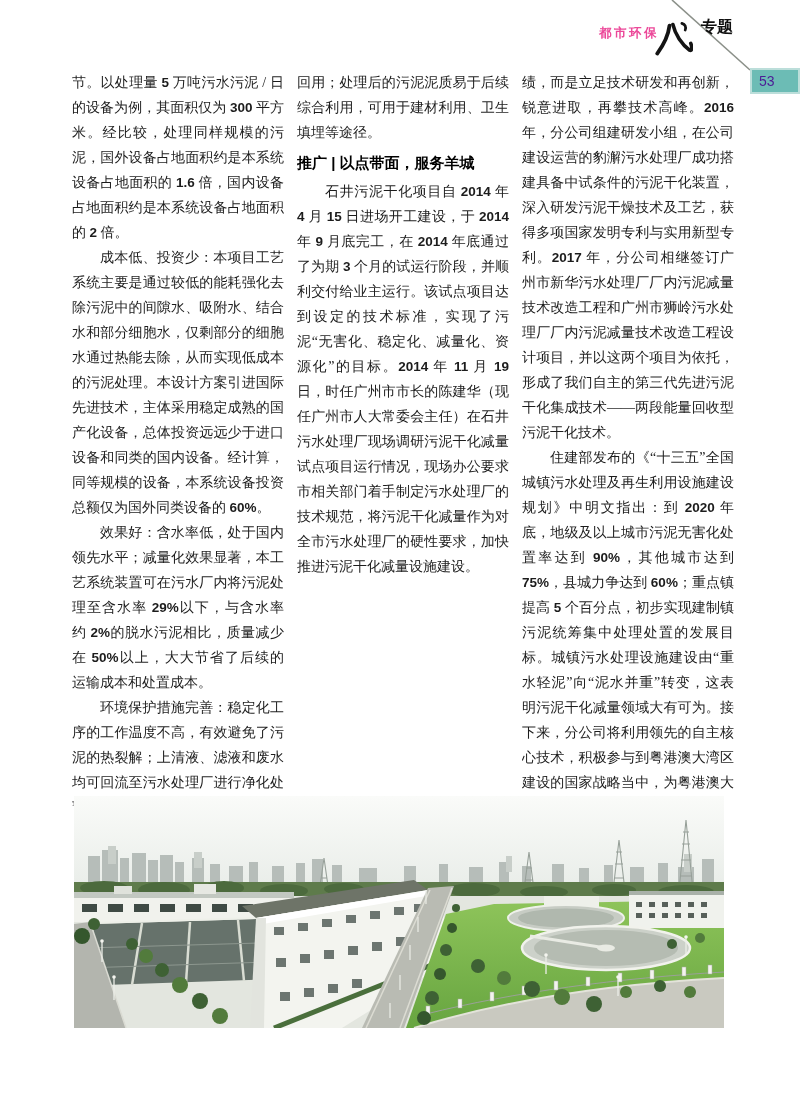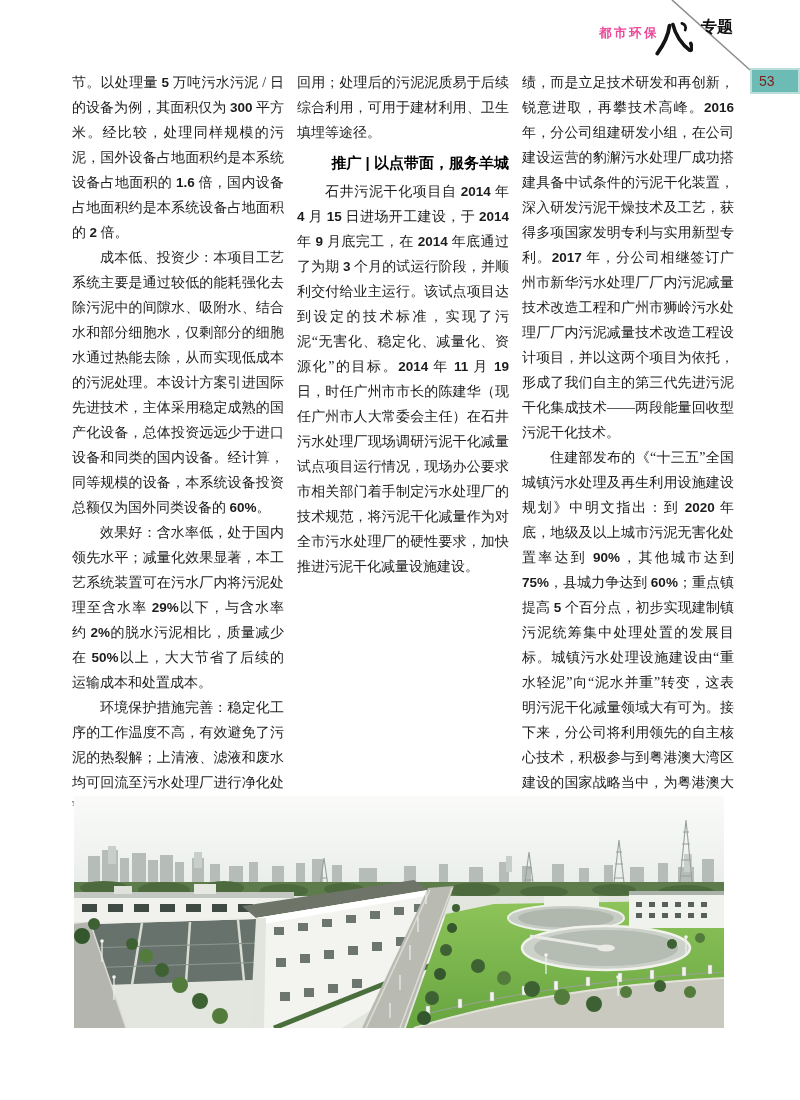--- a/index.html
+++ b/index.html
@@ -20,31 +20,31 @@
   .diag-line { position:absolute; left:0; top:0; width:800px; height:100px; pointer-events:none; }
   .topic-label {
     position:absolute; left:701px; top:17px;
     font-family:"Liberation Sans","DejaVu Sans",sans-serif;
     font-size:16px; font-weight:700; color:#101010;
   }
   .page-badge {
     position:absolute; left:750px; top:68px; width:50px; height:26px;
     background:#6cbcb5; border:2px solid #bcdeda;
     display:flex; align-items:center; padding-left:7px;
-    color:#7f1d1d; font-family:"Liberation Sans","DejaVu Sans",sans-serif; font-size:14px;
+    color:#4c1d95; font-family:"Liberation Sans","DejaVu Sans",sans-serif; font-size:14px;
   }
 
   
   .columns { position:absolute; left:72px; top:70px; width:662px; height:736px; display:flex; gap:13px; }
   .col { width:212px; height:736px; overflow:hidden; font-size:14px; line-height:25px; text-align:justify; color:#1c1c1c; }
   .col p { margin:0; }
   .ind { text-indent:2em; }
   .colhead {
     font-family:"Liberation Sans","DejaVu Sans",sans-serif;
-    font-size:15px; font-weight:700; text-align:right;
+    font-size:15px; font-weight:700; text-align:left;
     margin:5px 0 4px; line-height:25px; color:#000;
   }
   .num {
     font-family:"Liberation Sans","DejaVu Sans",sans-serif;
     font-weight:700; font-size:13.5px;
   }
 
   
   .photo { position:absolute; left:74px; top:796px; width:650px; height:232px; margin:0; }
   .photo svg { display:block; width:100%; height:100%; }

